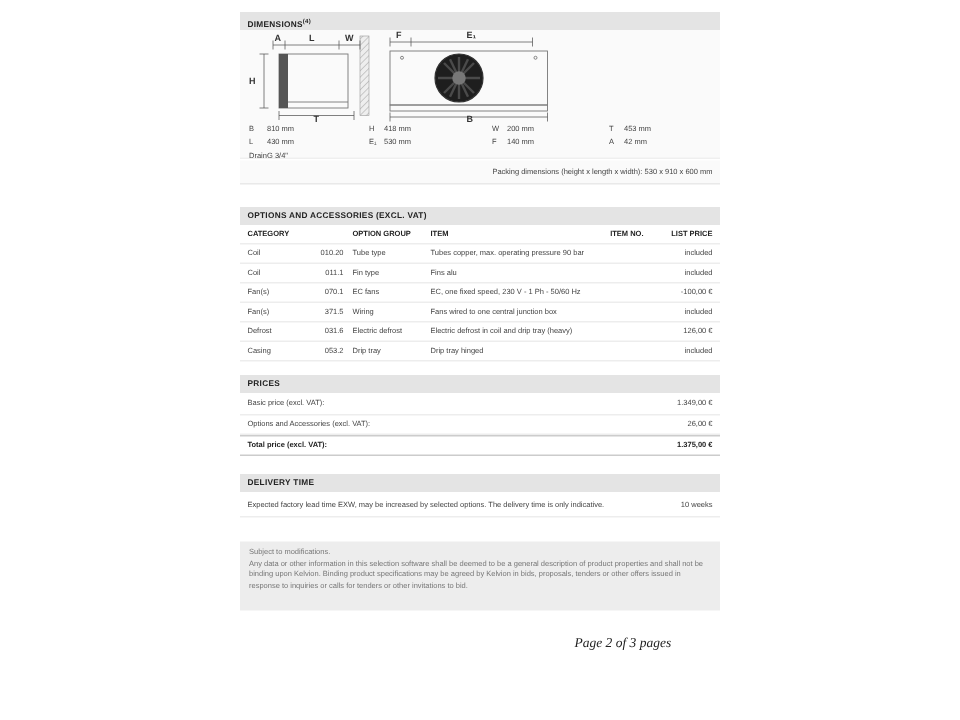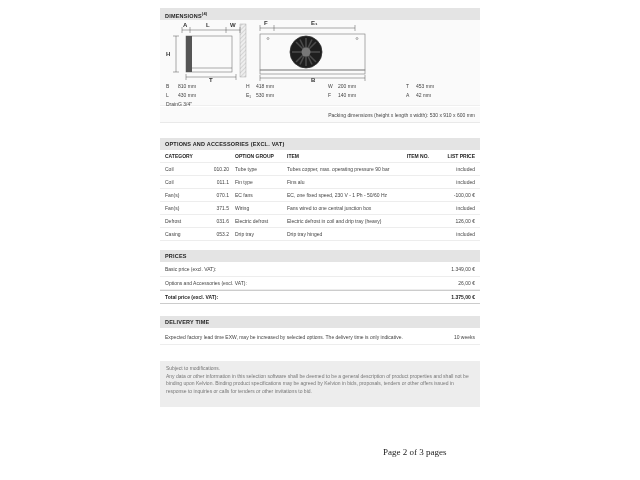--- a/index.html
+++ b/index.html
@@ -43,22 +43,22 @@
   
   .drow { position:absolute; left:0; top:330px; width:320px; height:15px; display:flex;
           justify-content:space-between; align-items:center; padding:0 5px;
           border-bottom:1px solid #ededed; font-size:5px; color:#444; }
 
   
   .disclaimer { position:absolute; left:0; top:361px; width:320px; min-height:46px;
                 background:#ededed; padding:4px 6px; font-size:5px; line-height:7.5px;
                 color:#777; }
 
-  .pagefoot { position:absolute; left:383px; top:447px; font-size:9px; color:#222;
-              font-family:"Liberation Serif", serif; }
+  .pagefoot { position:absolute; left:383px; top:423px; font-size:9px; color:#222;
+              font-family:"Liberation Serif", serif;font-style:italic; }
 
   svg text { font-family:"Liberation Sans", sans-serif; font-size:6px; font-weight:600; fill:#333; }
   .thin { stroke:#777; stroke-width:.6; fill:none; }
   .dimline { stroke:#555; stroke-width:.5; }
 </style>
 </head>
 <body>
 
 <div class="sheet">
 

